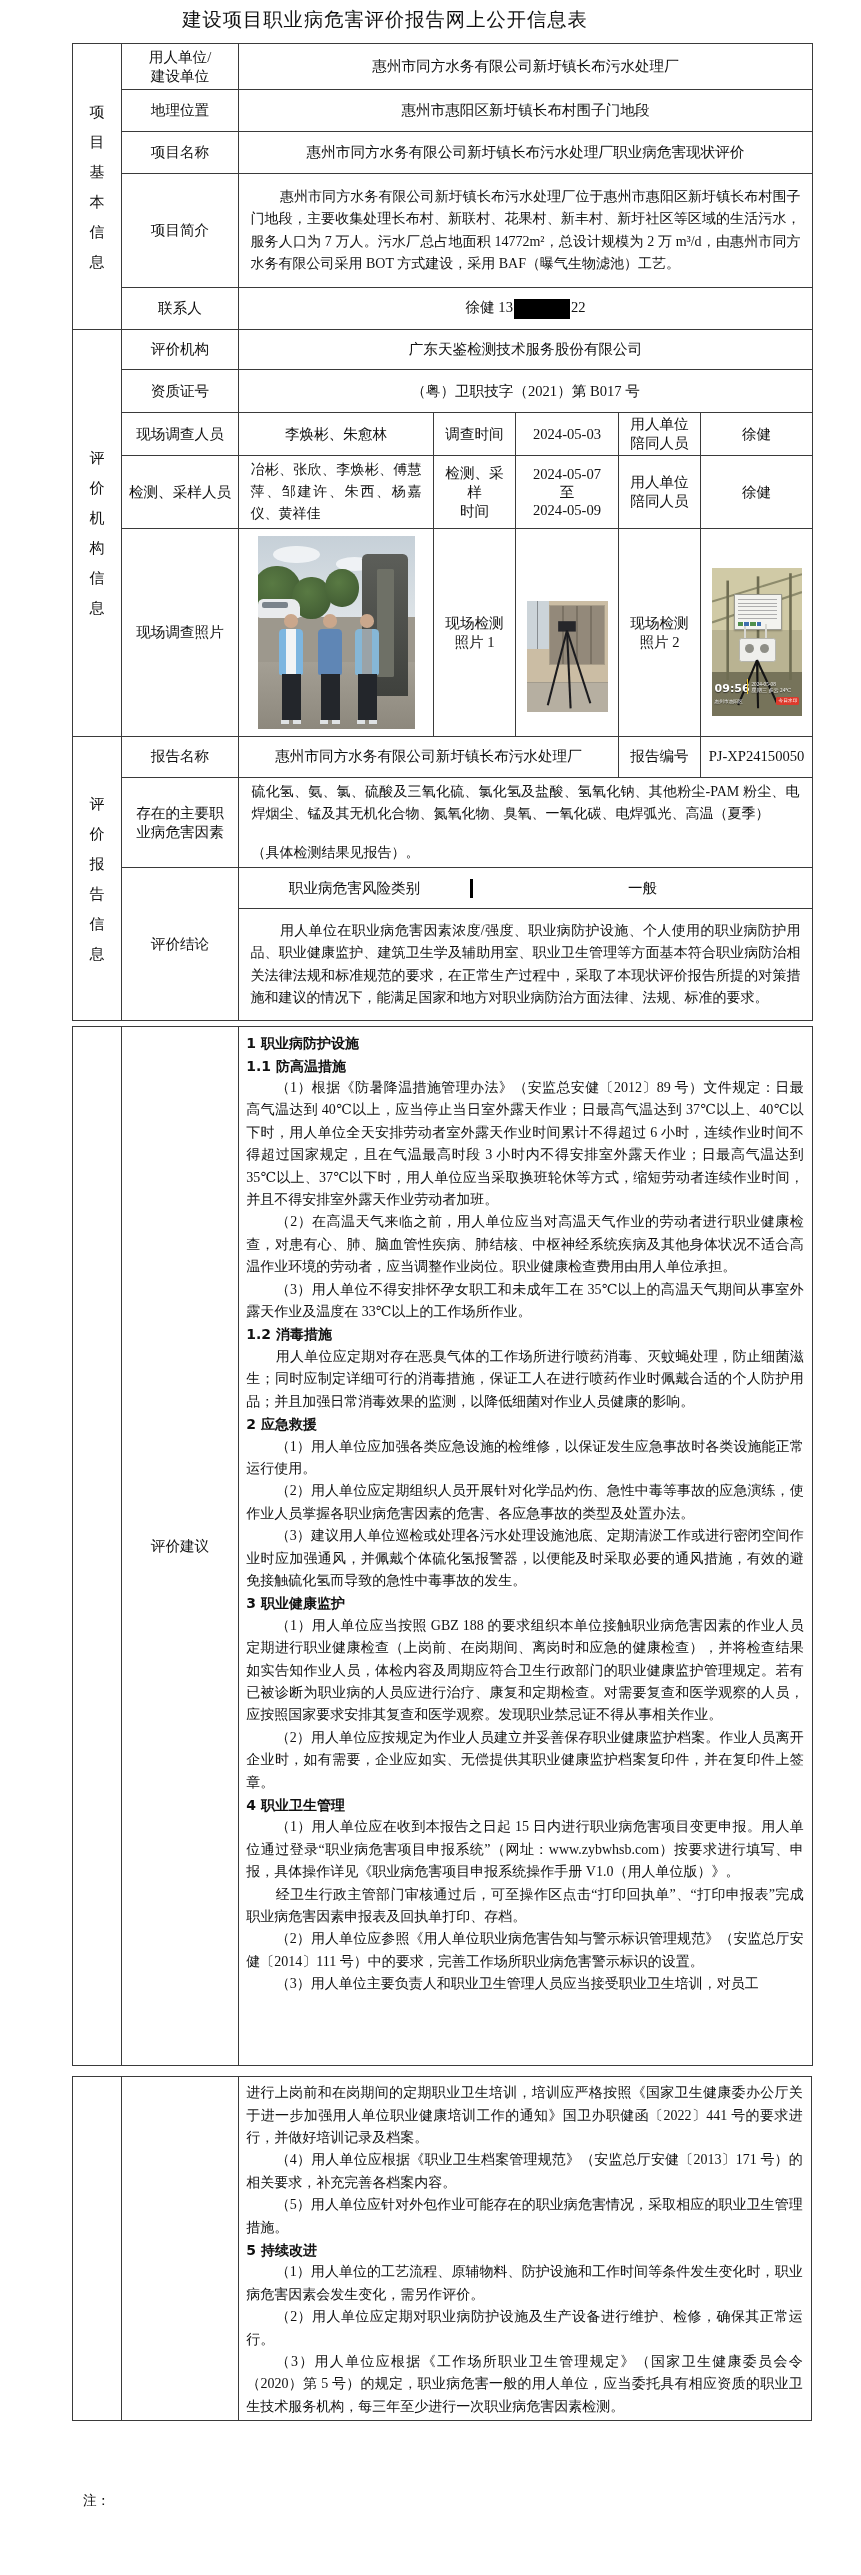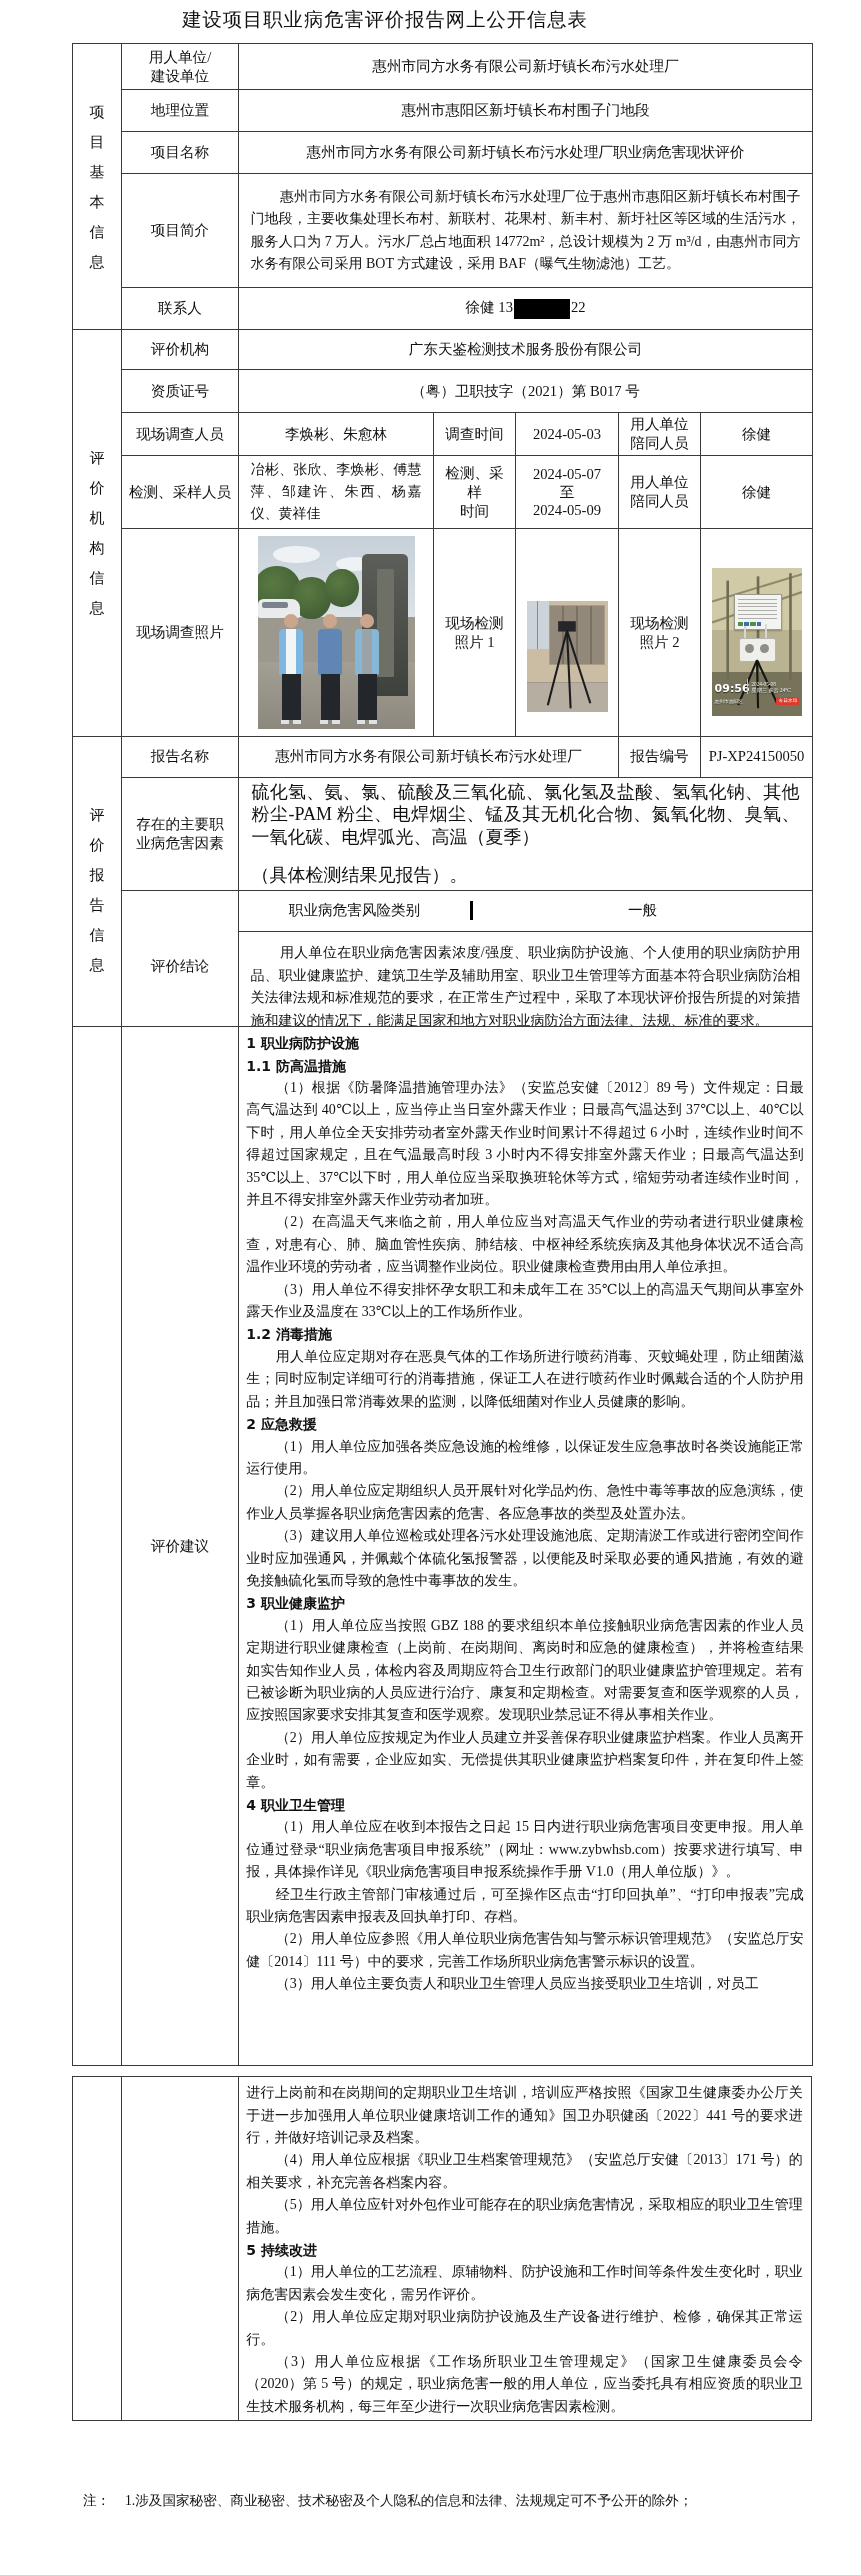--- a/index.html
+++ b/index.html
@@ -9,21 +9,21 @@
   table.t{position:absolute;left:72px;border-collapse:collapse;table-layout:fixed;background:#fff;}
   table.t, table.t td{border:1px solid #3a3a3a;}
   table.t{border:1.6px solid #222;}
   td{padding:2.1px 5.2px;font-size:14.6px;vertical-align:middle;text-align:center;overflow:hidden;}
   td.nopad{padding:0;}
   .pre{white-space:pre-line;}
   .vlabel{white-space:pre-line;line-height:30px;font-size:15px;}
   tr.sec-top td{border-top:1.6px solid #222;}
   td.just{text-align:justify;}
   .longtxt{font-size:14px;line-height:22.4px;text-align:justify;text-indent:2.1em;padding:0 6.3px;}
-  .factors{font-size:18px;line-height:22.4px;text-align:justify;padding:1px 7.3px;}
+  .factors{font-size:14px;line-height:22.4px;text-align:justify;padding:1px 7.3px;}
   .factors .note{margin-top:16px;}
   .riskrow{display:flex;height:100%;align-items:stretch;}
   .riskcell{display:flex;align-items:center;justify-content:center;font-size:14.6px;}
   .riskcell.a{width:231px;border-right:3px solid #000000;}
   .riskcell.b{flex:1;}
   .names{font-size:14px;line-height:22px;text-align:justify;padding:1px 6.3px;font-family:Liberation Serif, serif;}
   .redact{display:inline-block;width:56px;height:20px;background:#000;vertical-align:middle;margin:0 1px;}
   .sug{font-size:14px;line-height:22.4px;text-align:left;vertical-align:top;padding:5.2px 8.3px 2.1px 7.3px;}
   .sg{text-align:justify;}
   .sg.h{font-weight:700;font-family:"DejaVu Sans","Liberation Sans",sans-serif;}
@@ -347,16 +347,15 @@
           <div class="sg p">（2）用人单位应定期对职业病防护设施及生产设备进行维护、检修，确保其正常运行。</div>
           <div class="sg p">（3）用人单位应根据《工作场所职业卫生管理规定》（国家卫生健康委员会令（2020）第 5 号）的规定，职业病危害一般的用人单位，应当委托具有相应资质的职业卫生技术服务机构，每三年至少进行一次职业病危害因素检测。</div>
         </td>
   </tr>
 </tbody>
   </table>
 
 <div class="notes">
   <div class="nlab">注：</div>
   <div class="nitems">
-    <div>1.涉及国家秘密、商业秘密、技术秘密及个人隐私的信息和法律、法规规定可不予公开的除外；</div>
   </div>
 </div>
 
 
 </body></html>

